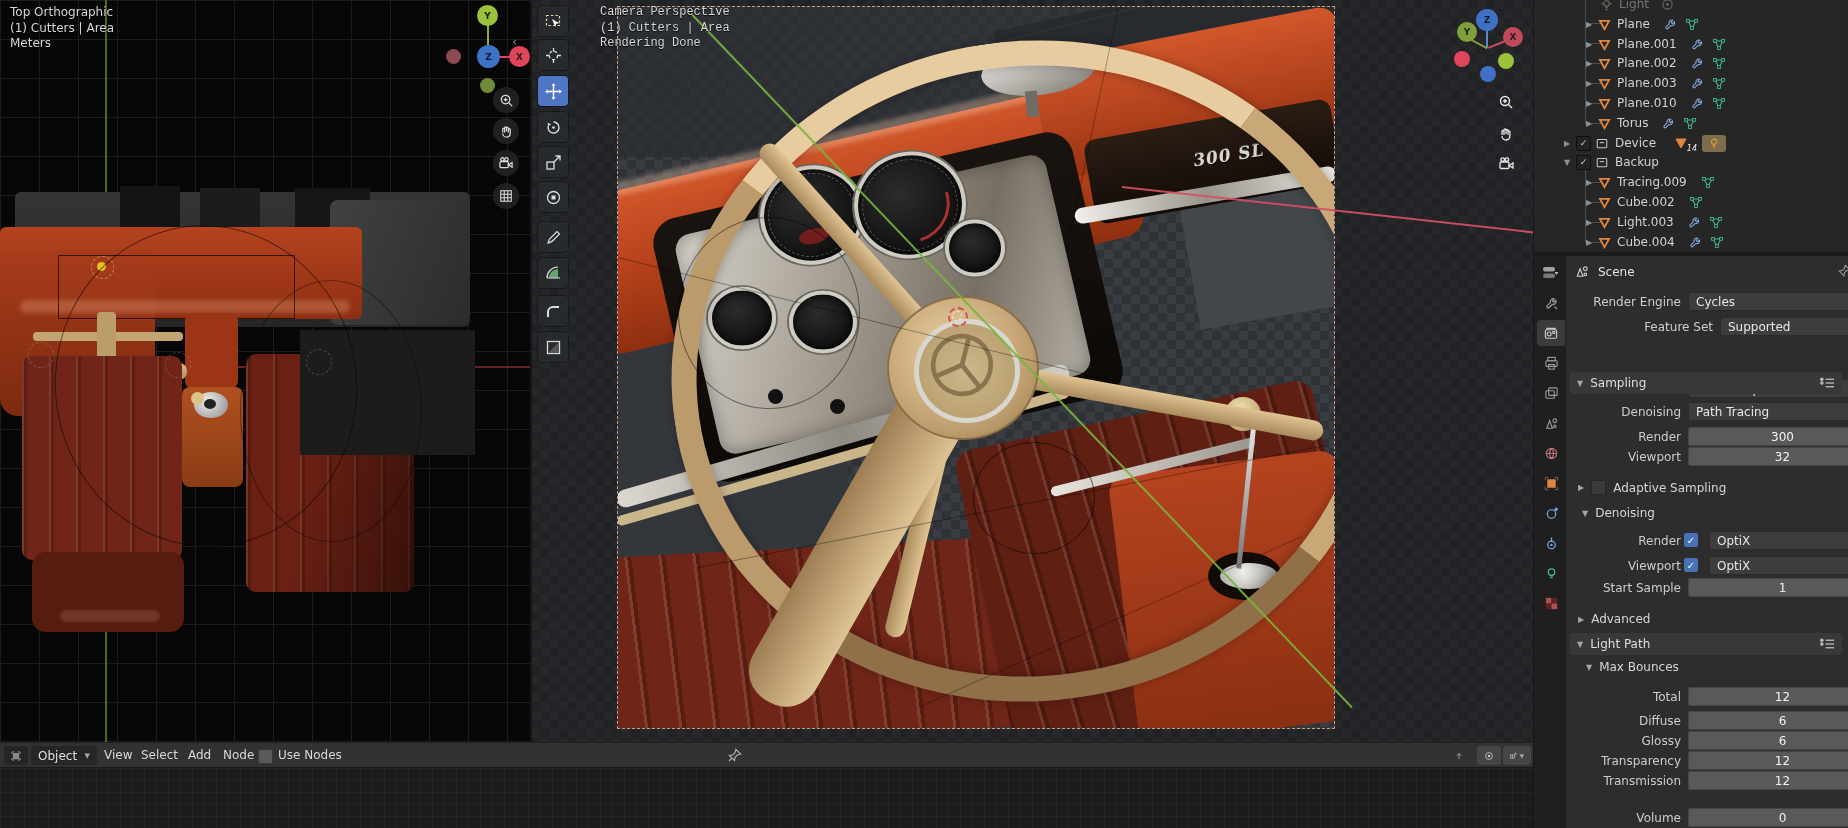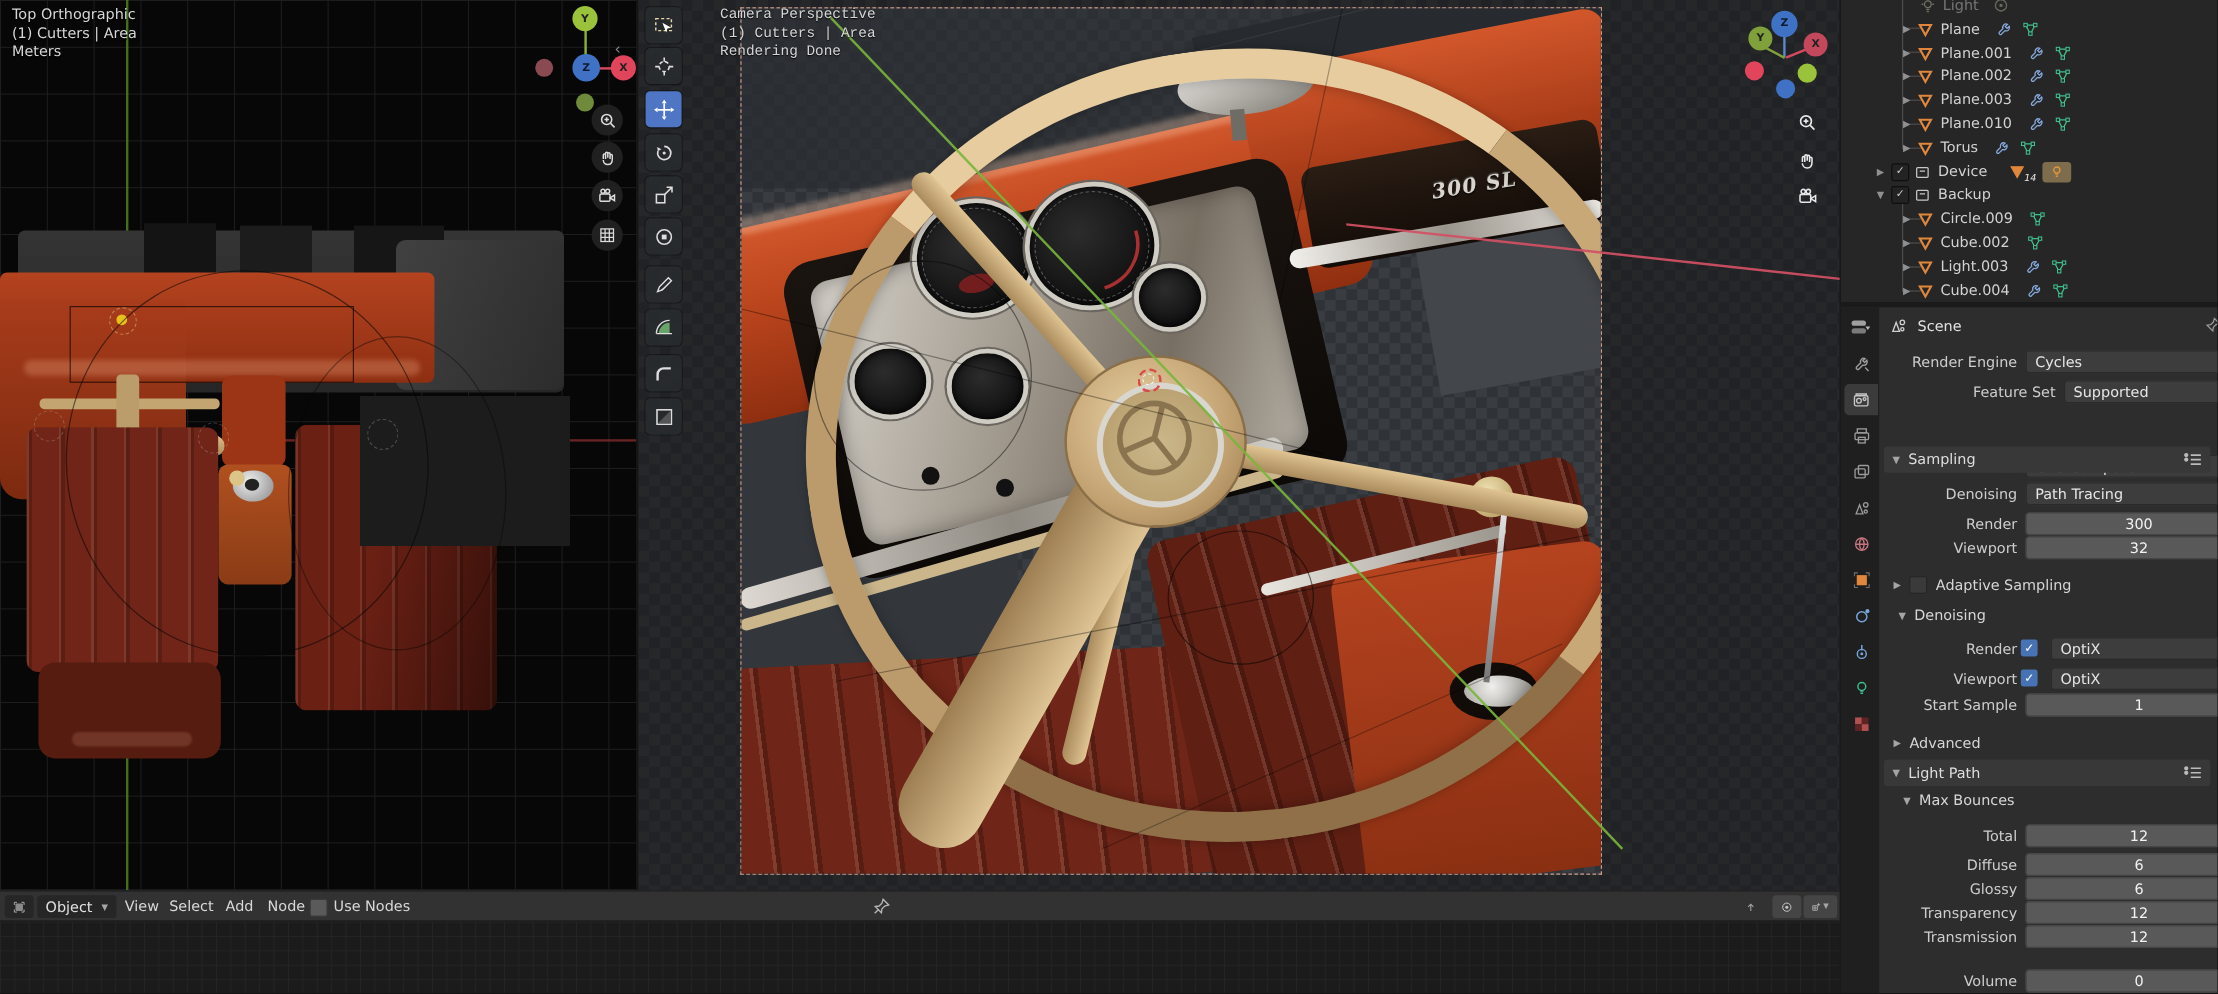--- a/index.html
+++ b/index.html
@@ -534,21 +534,21 @@
         </svg>
       <span class="oname">Backup</span>
 
     </div>
 
     <div class="or" style="top:172px;padding-left:50px;">
       <span class="oarrow">▶</span>
       <svg width="13" height="13" viewBox="0 0 14 14">
           <path d="M2 3h10L7 12z" fill="none" stroke="#e0873c" stroke-width="1.9"></path>
         </svg>
-      <span class="oname">Circle.009</span>
+      <span class="oname">Tracing.009</span>
       <svg width="14" height="14" viewBox="0 0 16 16" style="margin-left:10px;">
           <path d="M3.5 4.5h9L8 13z" fill="none" stroke="#40c08f" stroke-width="1.2"></path>
           <rect x="1.8" y="2.8" width="3.2" height="3.2" fill="#262626" stroke="#40c08f"></rect>
           <rect x="11" y="2.8" width="3.2" height="3.2" fill="#262626" stroke="#40c08f"></rect>
           <rect x="6.4" y="11" width="3.2" height="3.2" fill="#262626" stroke="#40c08f"></rect>
         </svg>
 
     </div>
     <div class="or" style="top:192px;padding-left:50px;">
       <span class="oarrow">▶</span>

